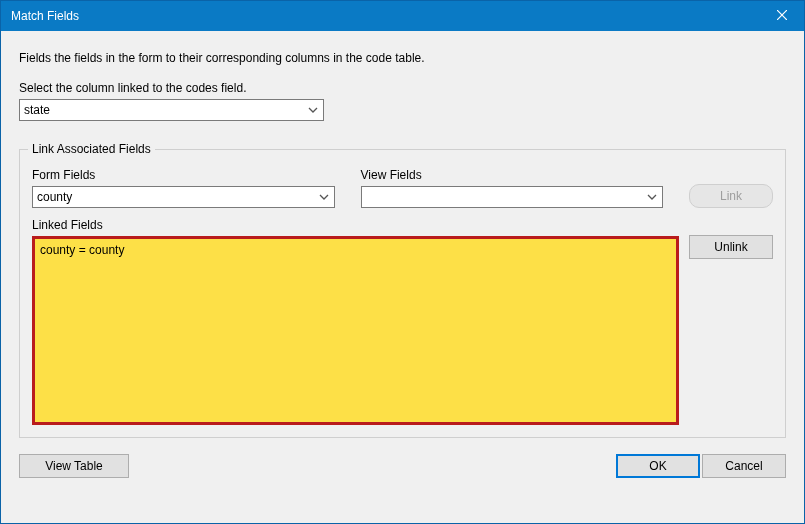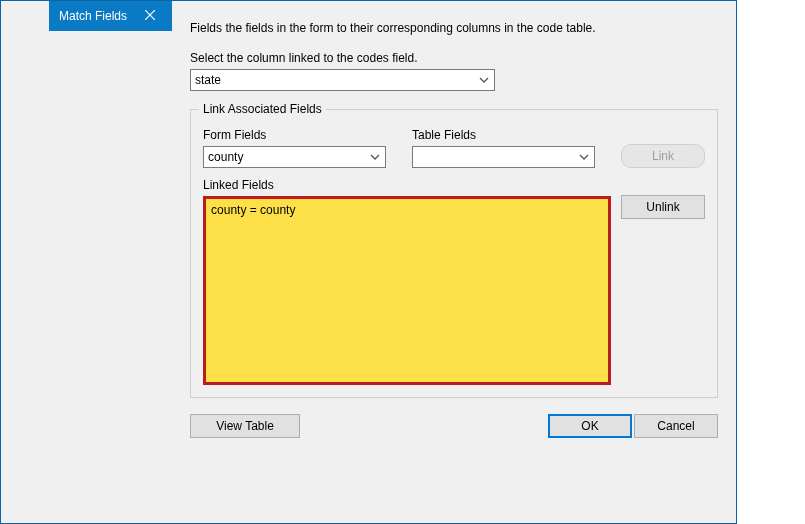--- a/index.html
+++ b/index.html
@@ -7,27 +7,27 @@
     padding: 0;
     width: 805px;
     height: 524px;
     font-family: "Segoe UI", Tahoma, sans-serif;
     font-size: 12px;
     color: #000;
     background: #fff;
     overflow: hidden;
   }
   .window {
-    width: 737px;
+    width: 805px;
     height: 524px;
     box-sizing: border-box;
     border: 1px solid #0a63a8;
     background: #f0f0f0;
     display: flex;
-    padding-left: 48px;
+    flex-direction: column;
   }
   .titlebar {
     height: 30px;
     background: #0a7ac5;
     color: #fff;
     display: flex;
     align-items: center;
     justify-content: space-between;
     padding-left: 10px;
     font-size: 12px;
@@ -75,21 +75,21 @@
     top: 50%;
     transform: translateY(-50%);
     width: 16px;
     height: 16px;
     display: flex;
     align-items: center;
     justify-content: center;
     pointer-events: none;
   }
   .combo .arrow svg { stroke: #555; fill: none; }
-  .combo-codes { width: 305px; margin-bottom: 18px; }
+  .combo-codes { width: 305px; margin-bottom: 28px; }
 
   .groupbox {
     position: relative;
     border: 1px solid #cfcfcf;
     padding: 18px 12px 12px 12px;
     box-sizing: border-box;
   }
   .group-title {
     position: absolute;
     top: -8px;
@@ -193,21 +193,21 @@
           <div class="combo">
             <span>county</span>
             <span class="arrow">
               <svg width="10" height="6" viewBox="0 0 10 6">
                   <polyline points="1,1 5,5 9,1" stroke-width="1.3"></polyline>
                 </svg>
             </span>
           </div>
         </div>
         <div class="col">
-          <div class="label">Table Fields</div>
+          <div class="label">View Fields</div>
           <div class="combo">
             <span></span>
             <span class="arrow">
               <svg width="10" height="6" viewBox="0 0 10 6">
                   <polyline points="1,1 5,5 9,1" stroke-width="1.3"></polyline>
                 </svg>
             </span>
           </div>
         </div>
         <div class="btn disabled">

